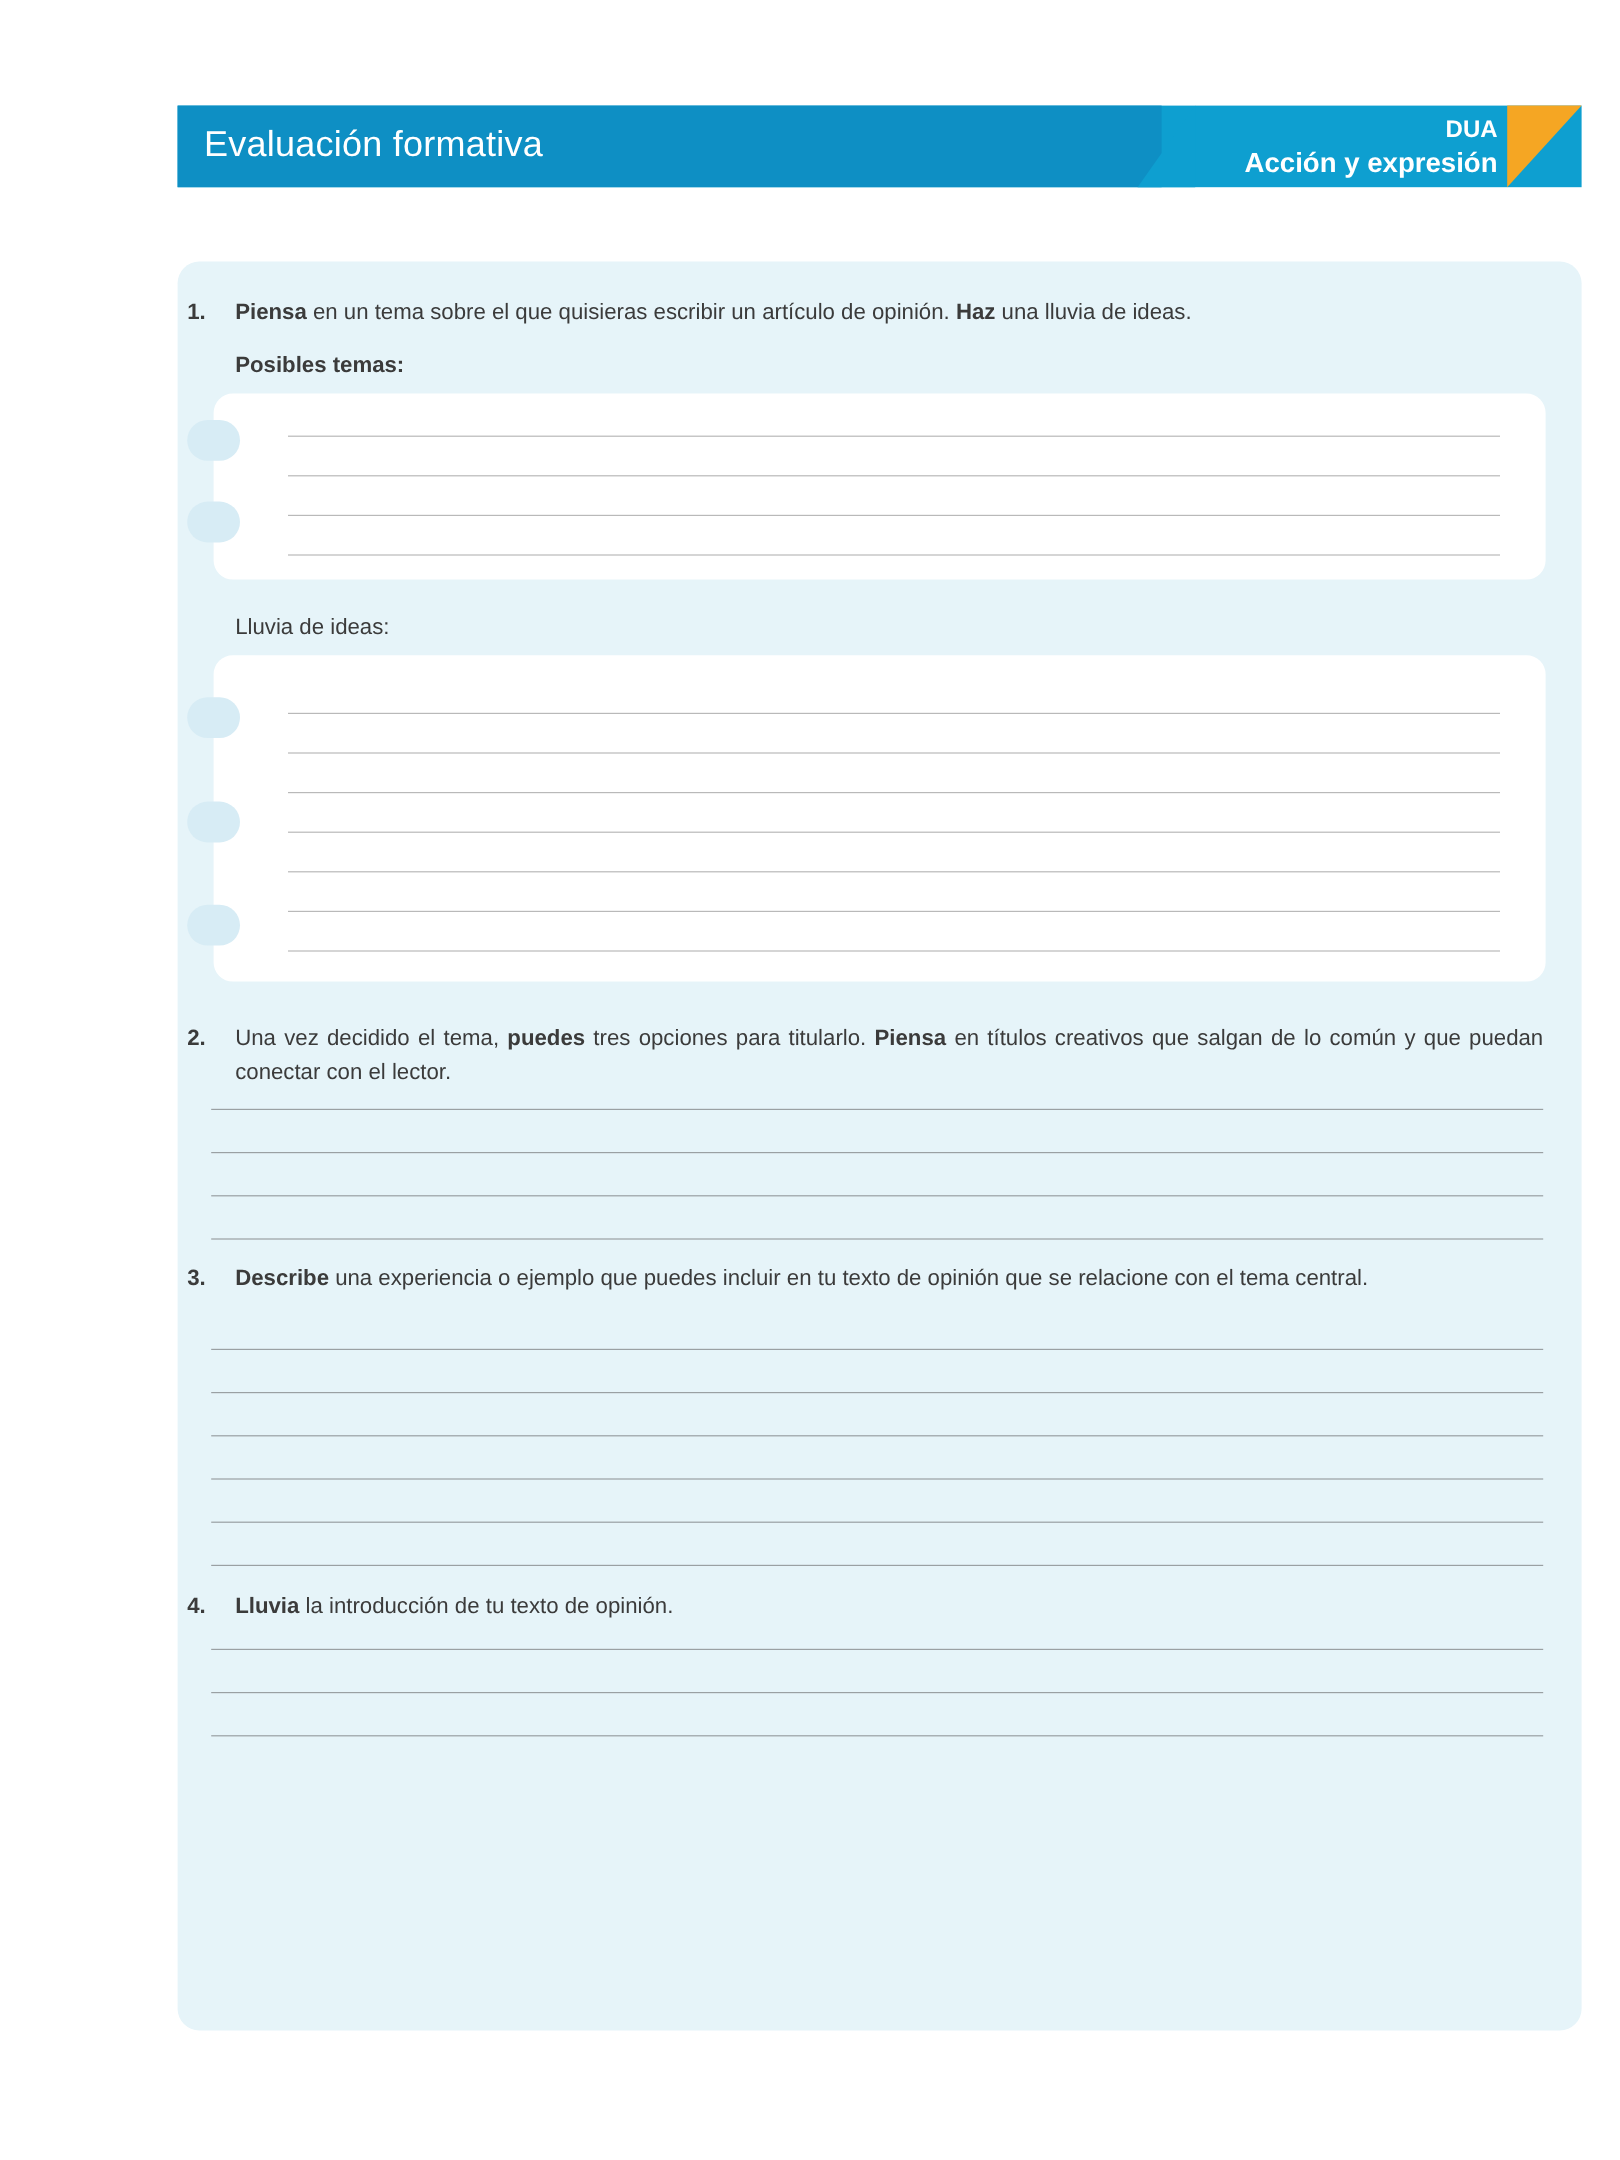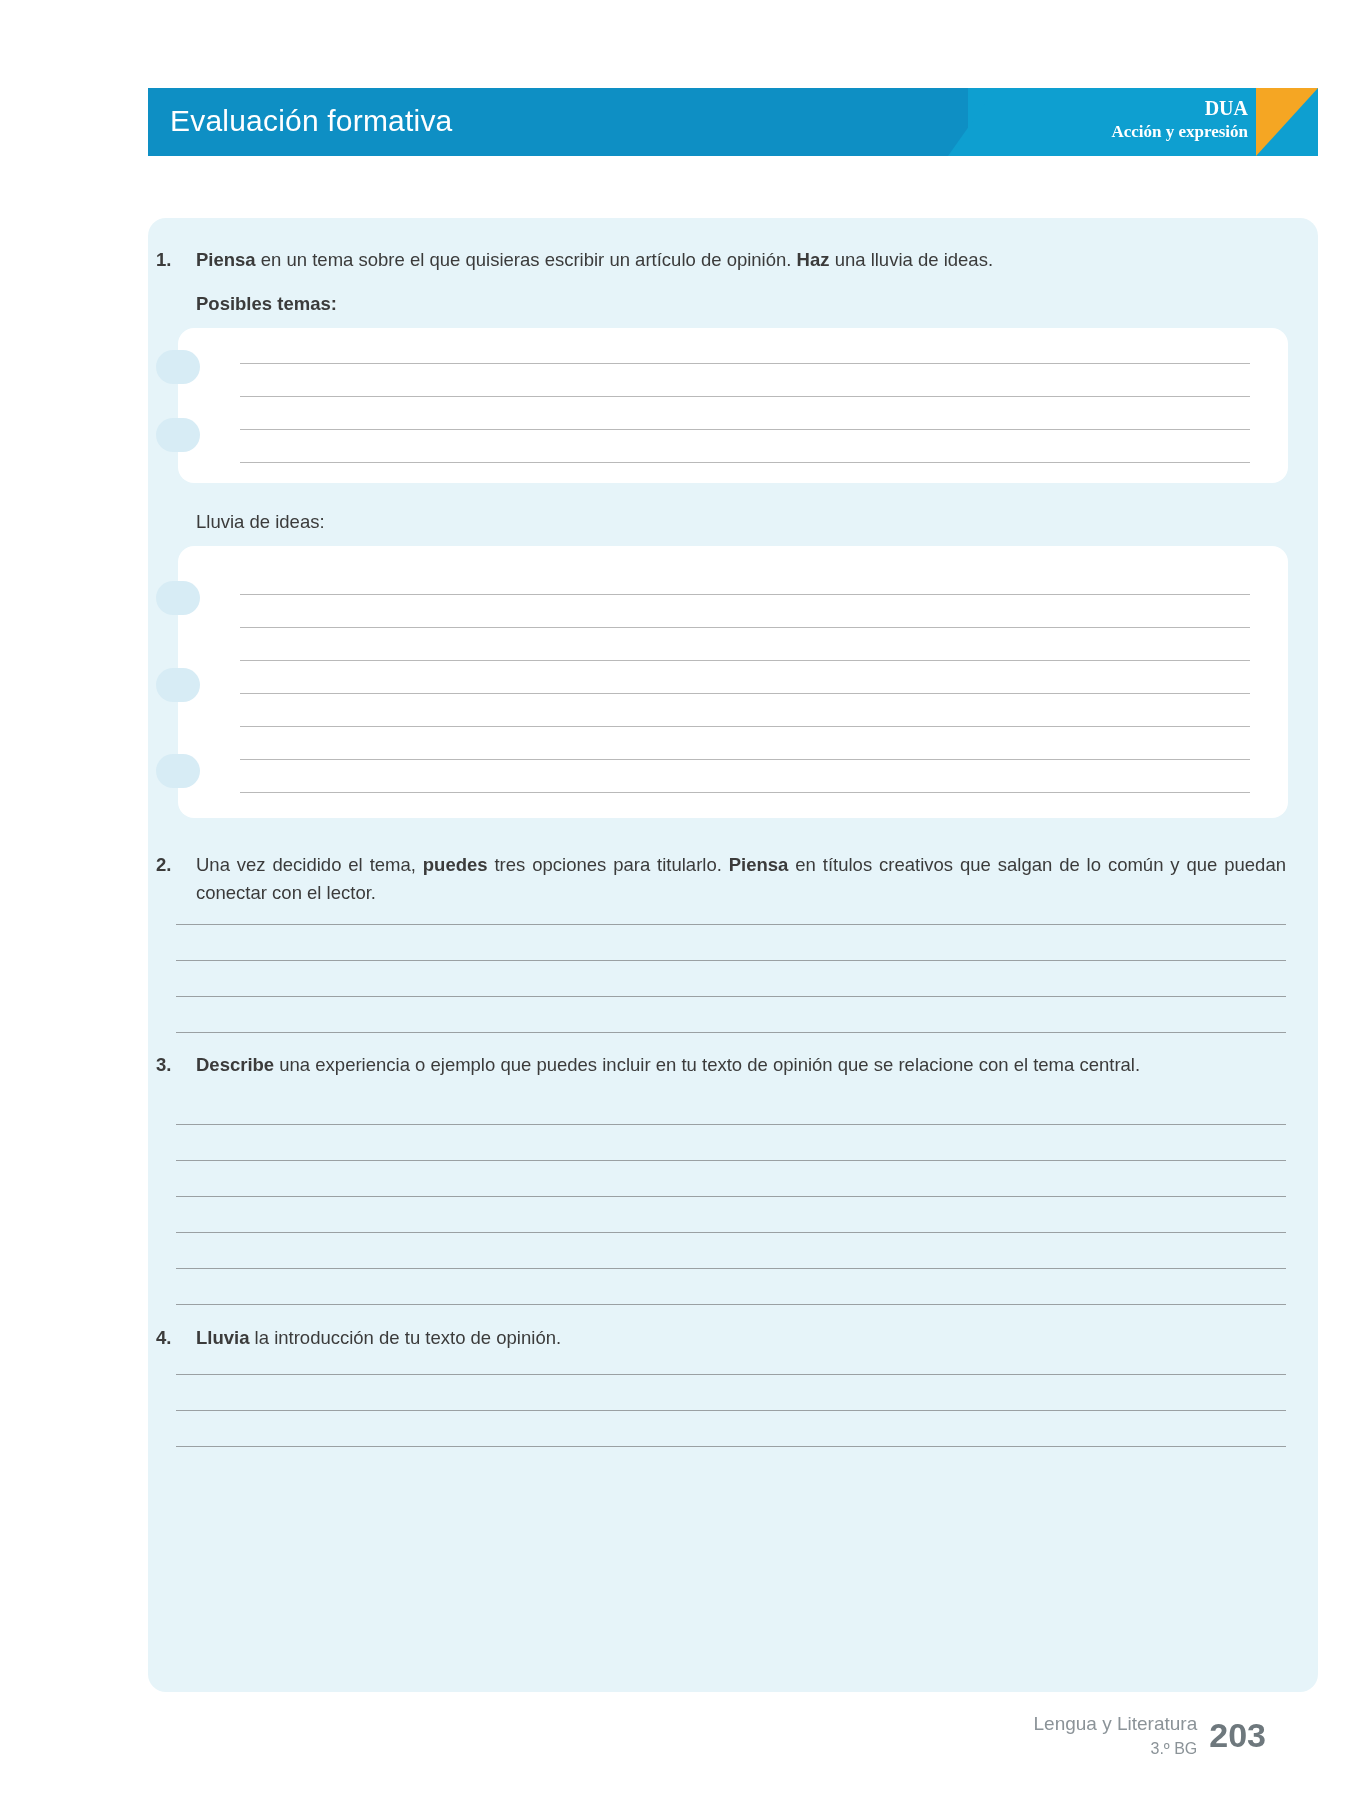--- a/index.html
+++ b/index.html
@@ -73,28 +73,27 @@
     color: #ffffff;
     letter-spacing: 0.2px;
   }
   .dua-block {
     position: absolute;
     right: 70px;
     top: 8px;
     text-align: right;
     color: #ffffff;
     line-height: 1.25;
-    font-family: Liberation Serif, serif;
   }
   .dua-title {
     font-size: 20px;
     font-weight: bold;
   }
   .dua-sub {
-    font-size: 17px;
+    font-size: 23px;
     font-weight: bold;
   }
 
   
   .panel {
     position: absolute;
     left: 120px;
     top: 218px;
     width: 1170px;
     height: 1474px;
@@ -255,20 +254,14 @@
       <div class="q-num">4.</div>
       <div class="q-text"><b>Lluvia</b> la introducción de tu texto de opinión.</div>
     </div>
 
     <div class="panel-rule" style="left:28px; top:1156px; width:1110px;"></div>
     <div class="panel-rule" style="left:28px; top:1192px; width:1110px;"></div>
     <div class="panel-rule" style="left:28px; top:1228px; width:1110px;"></div>
 
   </div>
 
-  <div class="footer">
-    <span class="footer-lines">
-      <span>Lengua y Literatura</span><br>
-      <span class="footer-sub">3.º BG</span>
-    </span><span class="footer-page">203</span>
-  </div>
 
 </div>
 
 </body></html>

